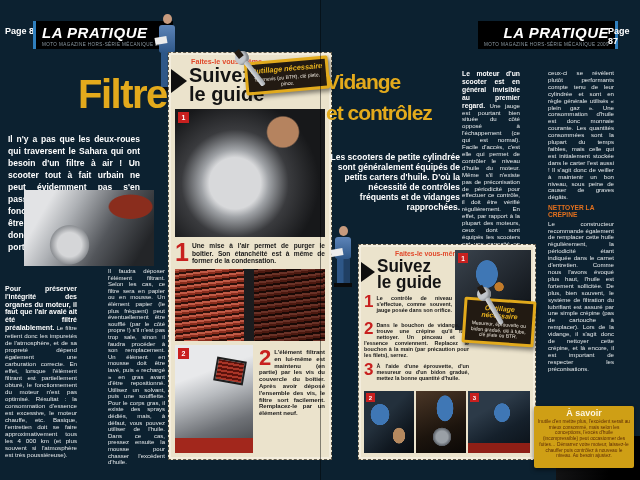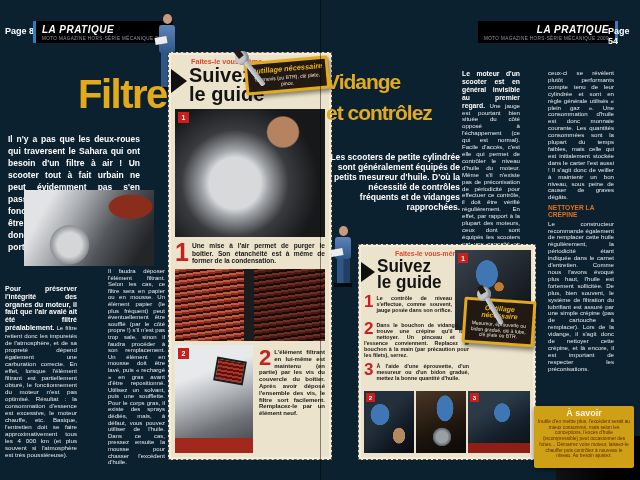--- a/index.html
+++ b/index.html
@@ -7,21 +7,21 @@
     position:relative;width:640px;height:480px;overflow:hidden;
     background:#0c2130;
     font-family:"Liberation Sans",sans-serif;
     -webkit-font-smoothing:antialiased;
   }
   .seam{position:absolute;left:320px;top:0;width:1px;height:480px;background:rgba(0,0,0,.45);}
 
   
   .pagelabel{position:absolute;color:#fff;font-size:9px;font-weight:bold;}
   .masthead{position:absolute;background:#000;padding:3px 6px 2px 6px;}
-  .masthead .mh-title{color:#fff;font-size:10px;font-weight:800;font-style:italic;letter-spacing:.5px;white-space:nowrap;}
+  .masthead .mh-title{color:#fff;font-size:15px;font-weight:800;font-style:italic;letter-spacing:.5px;white-space:nowrap;}
   .masthead .mh-sub{color:#8d9ba4;font-size:4.6px;letter-spacing:.4px;white-space:nowrap;margin-top:1px;}
   .mh-left{left:33px;top:21px;border-left:3px solid #2f7fbe;}
   .mh-right{left:478px;top:21px;border-right:3px solid #2f7fbe;text-align:right;}
 
   
   .headline{position:absolute;color:#e3aa1c;font-weight:800;letter-spacing:-1.5px;}
   .hl-left{left:78px;top:72px;font-size:40px;}
   .hl-right{left:326px;top:66px;width:138px;font-size:21px;line-height:31px;text-align:left;letter-spacing:-1px;}
   .intro{position:absolute;color:#fff;font-weight:bold;font-size:8.5px;line-height:12px;}
   .intro-left{left:8px;top:133px;width:132px;text-align:justify;}
@@ -190,28 +190,28 @@
       <span>L'élément filtrant en lui-même est maintenu (en partie) par les vis du couvercle du boîtier. Après avoir déposé l'ensemble des vis, le filtre sort facilement. Remplacez-le par un élément neuf.</span>
     </div>
   </div>
 
   <div class="seam"></div>
 
   <div class="masthead mh-right">
     <div class="mh-title">LA PRATIQUE</div>
     <div class="mh-sub">MOTO MAGAZINE HORS-SÉRIE MÉCANIQUE 2009</div>
   </div>
-  <div class="pagelabel" style="left:608px;top:26px;">Page 54</div>
+  <div class="pagelabel" style="left:608px;top:26px;">Page 87</div>
 
   <div class="headline hl-right">
     <div>Vidange</div>
     <div>et contrôlez</div>
   </div>
 
-  <div class="intro intro-right">Les scooters de petite cylindrée sont généralement équipés de petits mesureur d'huile. D'où la nécessité de contrôles fréquents et de vidanges rapprochées.</div>
+  <div class="intro intro-right">Les scooters de petite cylindrée sont généralement équipés de petits carters d'huile. D'où la nécessité de contrôles fréquents et de vidanges rapprochées.</div>
 
   <div class="col" style="left:462px;top:70px;width:58px;font-size:6.1px;line-height:6.9px;">
     <span class="lead" style="font-size:6.8px;line-height:7.6px;">Le moteur d'un scooter est en général invisible au premier regard.</span>
     <span>Une jauge est pourtant bien située du côté opposé à l'échappement (ce qui est normal). Facile d'accès, c'est elle qui permet de contrôler le niveau d'huile du moteur. Même s'il n'existe pas de préconisation de périodicité pour effectuer ce contrôle, il doit être vérifié régulièrement. En effet, par rapport à la plupart des moteurs, ceux dont sont équipés les scooters ont une capacité en huile réduite. De plus,</span>
   </div>
 
   <div class="col" style="left:548px;top:70px;width:66px;font-size:6.1px;line-height:6.9px;">
     <span>ceux-ci se révèlent plutôt performants compte tenu de leur cylindrée et sont en règle générale utilisés « plein gaz ». Une consommation d'huile est donc monnaie courante. Les quantités consommées sont la plupart du temps faibles, mais celle qui est initialement stockée dans le carter l'est aussi ! Il s'agit donc de veiller à maintenir un bon niveau, sous peine de causer de graves dégâts.</span>
     <div class="subhead">NETTOYER LA CRÉPINE</div>
     <span>Le constructeur recommande également de remplacer cette huile régulièrement, la périodicité étant indiquée dans le carnet d'entretien. Comme nous l'avons évoqué plus haut, l'huile est fortement sollicitée. De plus, bien souvent, le système de filtration du lubrifiant est assuré par une simple crépine (pas de cartouche à remplacer). Lors de la vidange, il s'agit donc de nettoyer cette crépine, et là encore, il est important de respecter les préconisations.</span>

